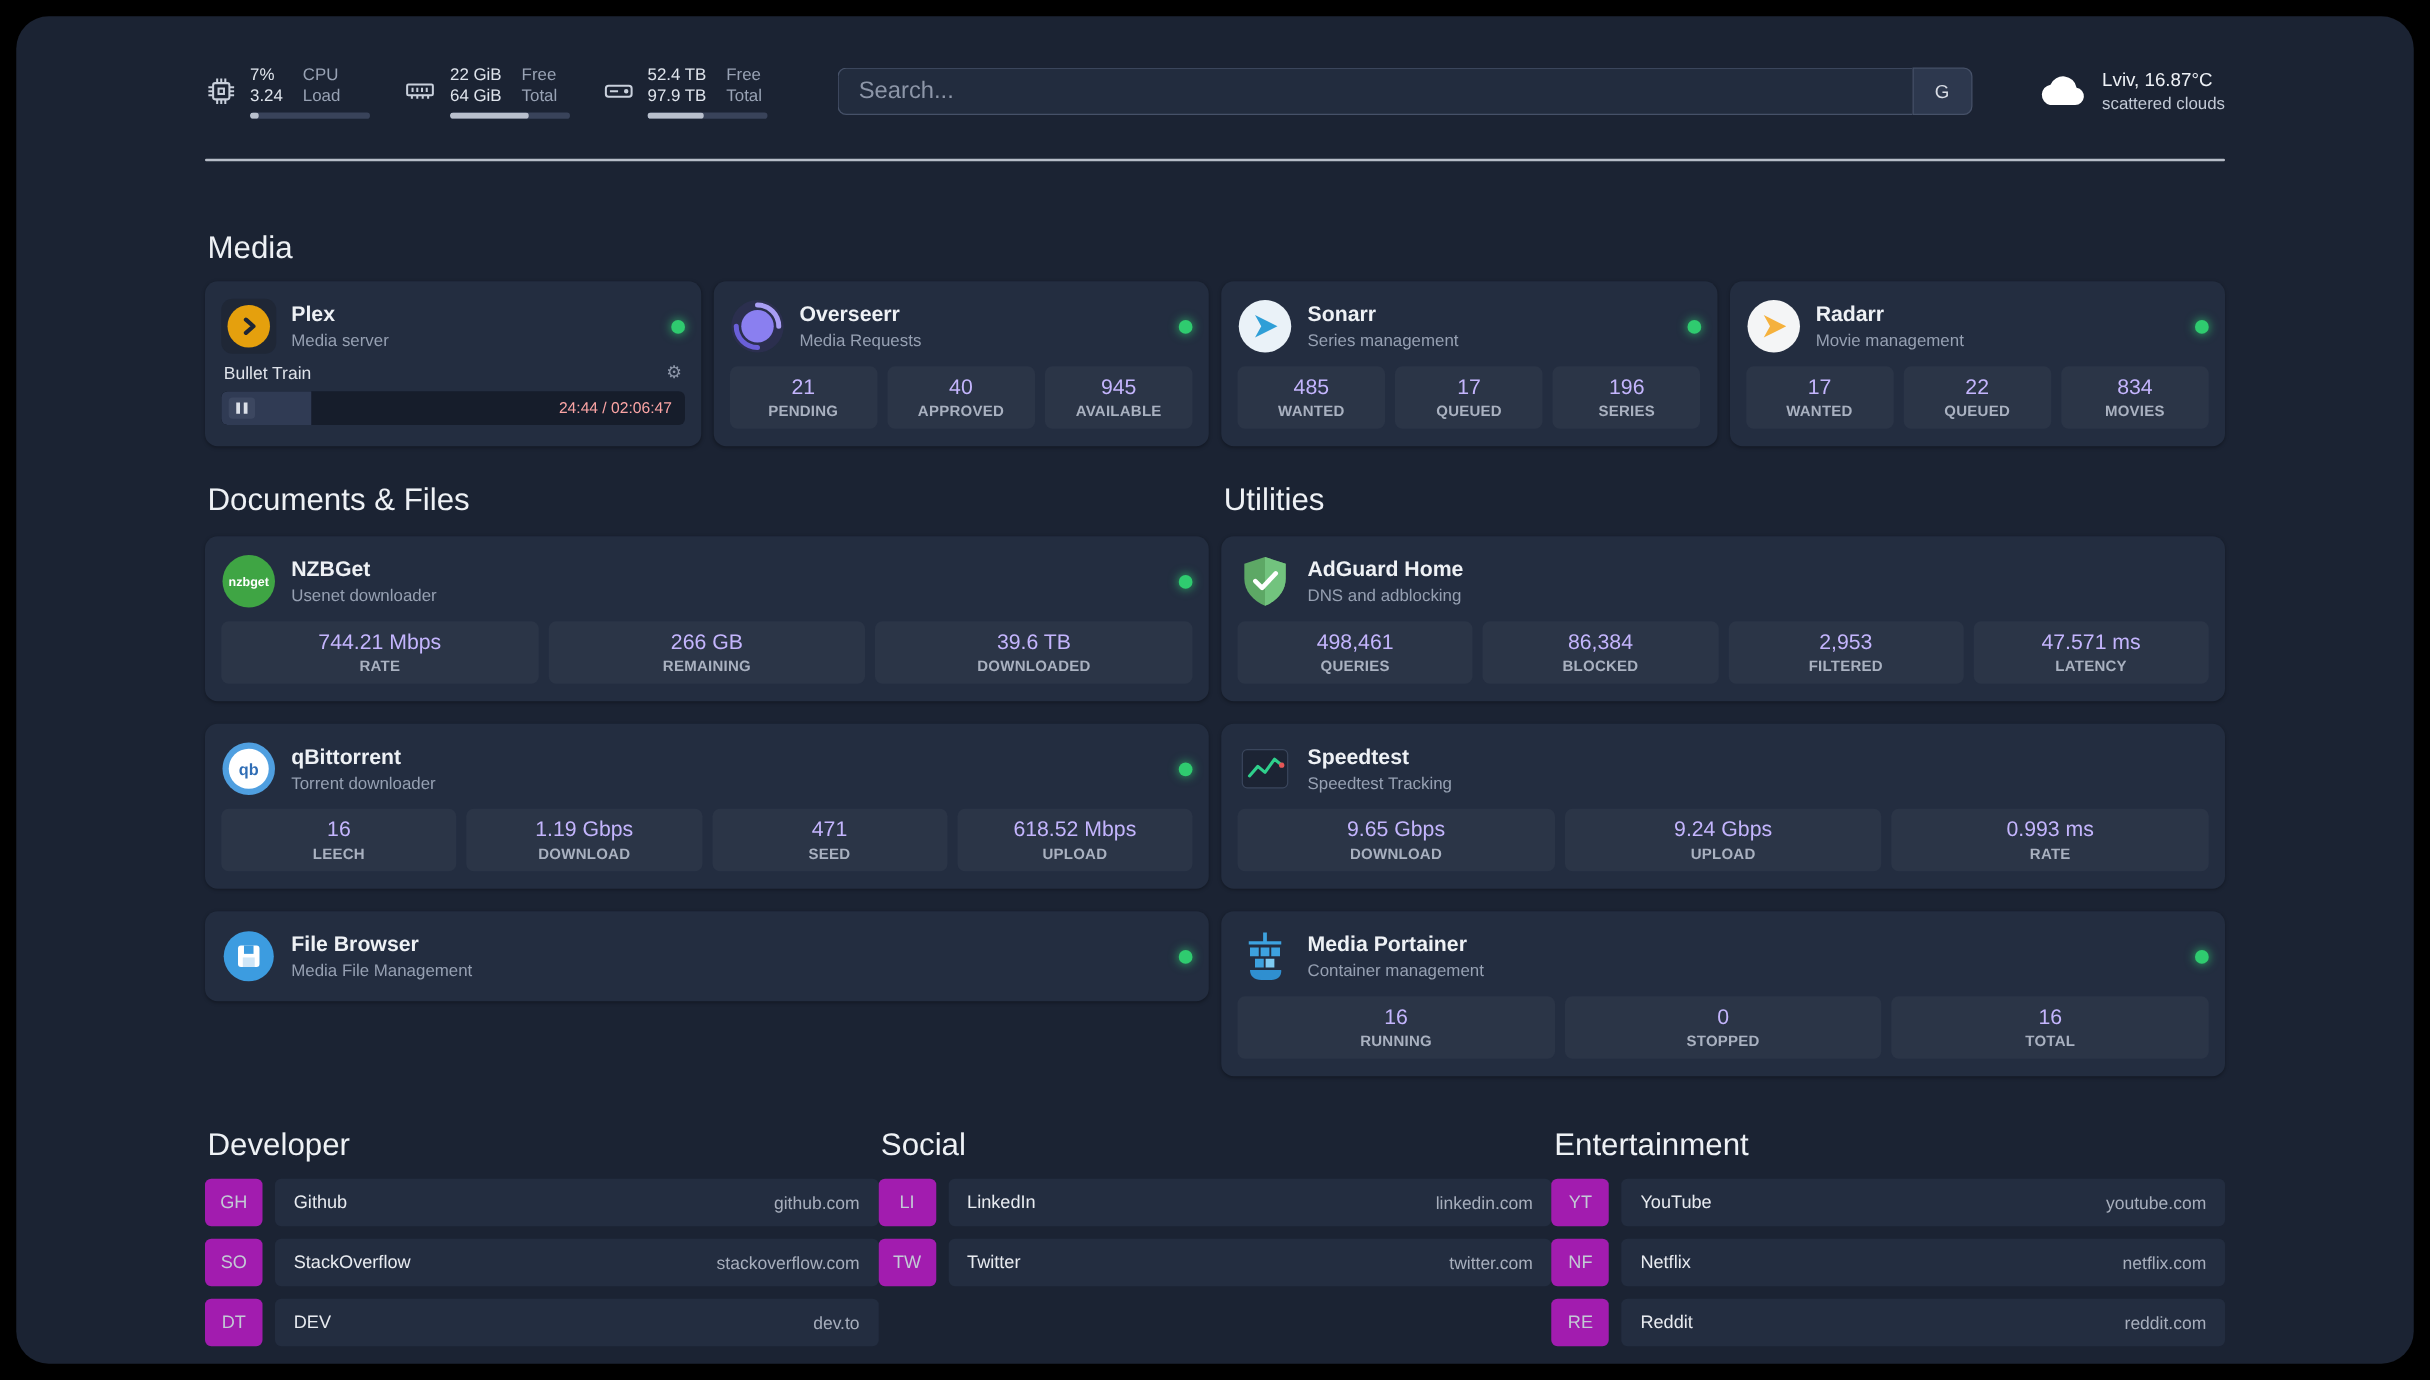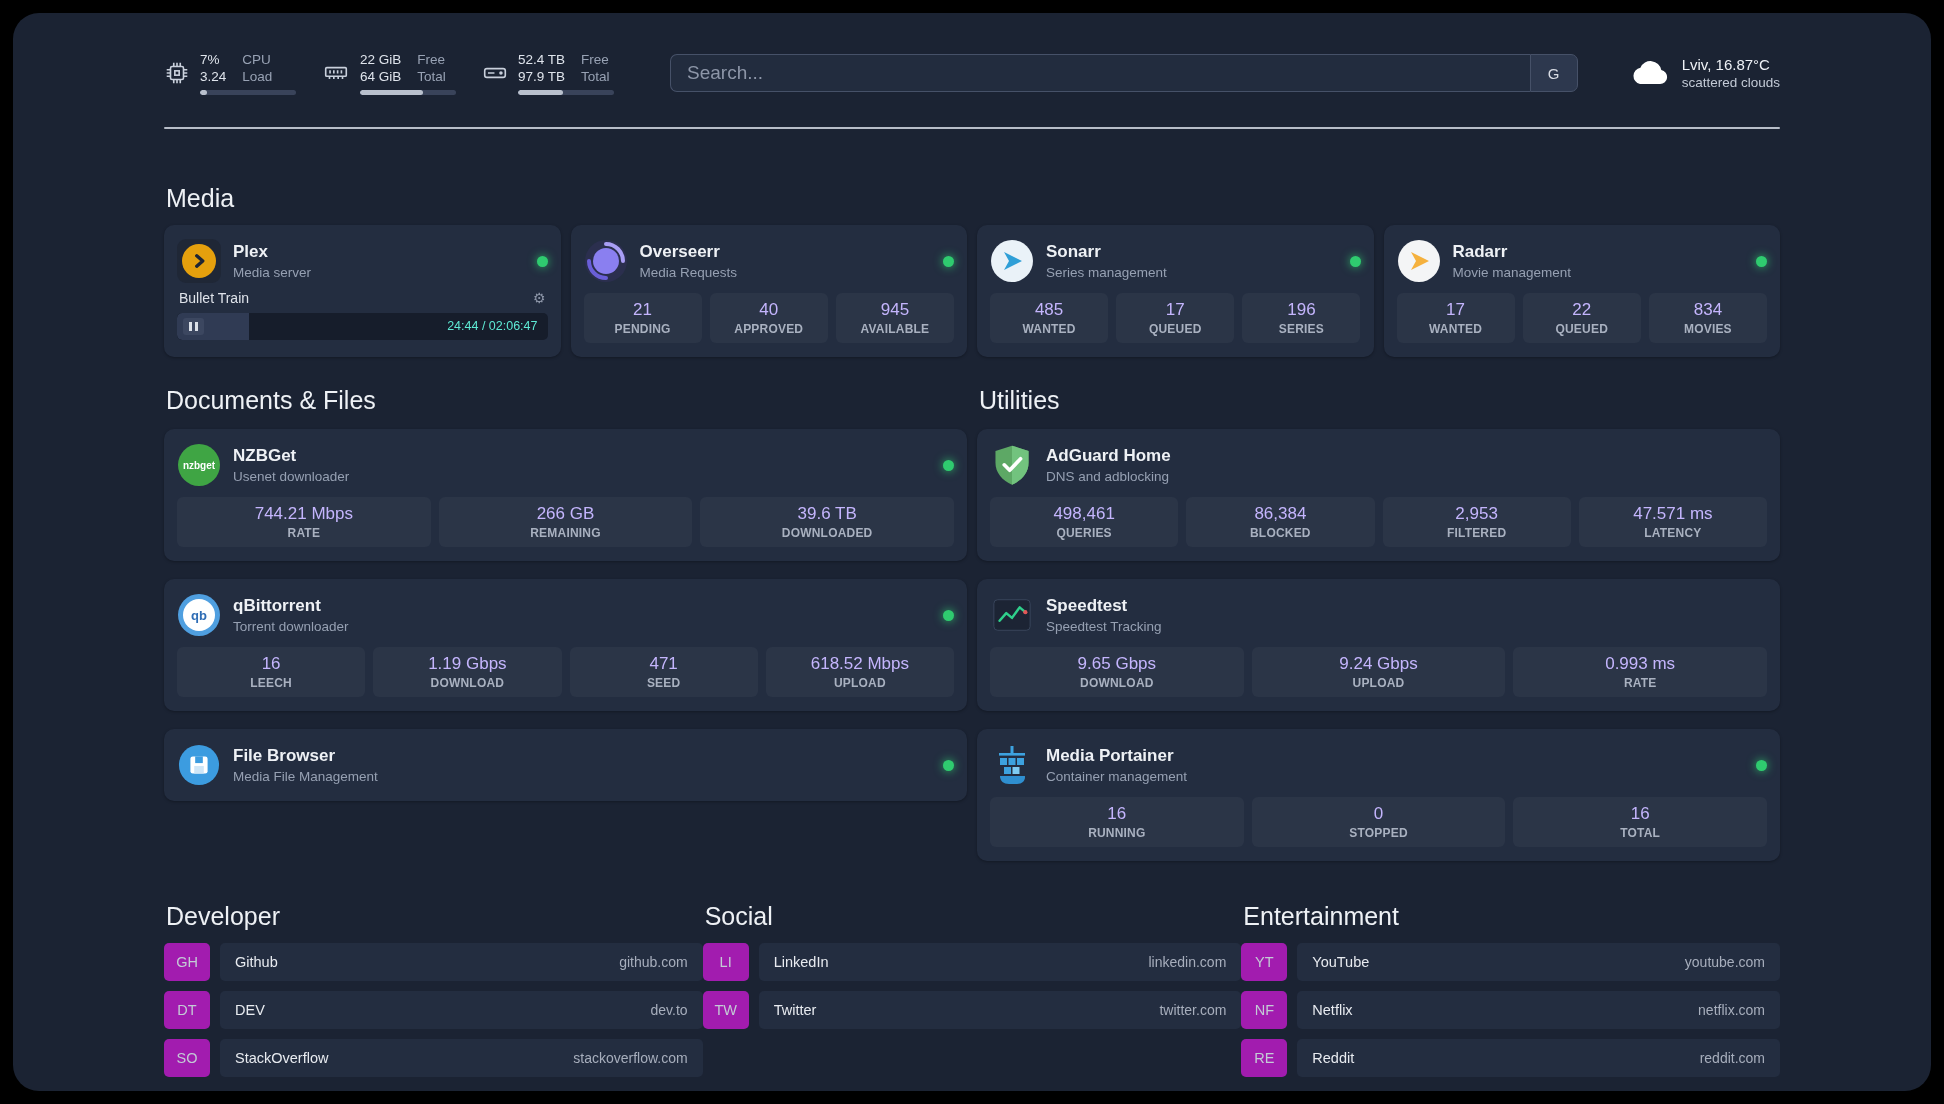--- a/index.html
+++ b/index.html
@@ -75,21 +75,21 @@
   .now-row{display:flex;align-items:center;justify-content:space-between;margin-top:7px;padding:0 2px;}
   .now-title{font-size:14px;color:#dfe3ea;}
   .gear{font-family:"DejaVu Sans",sans-serif;font-size:14px;color:#8d96a8;cursor:pointer;line-height:14px;}
   .player{position:relative;height:27px;background:#161d2b;border-radius:5px;margin-top:7px;overflow:hidden;}
   .player-elapsed{position:absolute;left:0;top:0;bottom:0;background:#303b54;border-radius:5px 0 0 5px;}
   .pause{
     position:absolute;left:6px;top:5px;width:21px;height:17px;background:#3c4760;border-radius:3px;
     display:flex;align-items:center;justify-content:center;gap:3px;cursor:pointer;
   }
   .pause i{display:block;width:3px;height:9px;background:#dbe0e8;}
-  .player-time{position:absolute;right:10px;top:6px;font-size:12.5px;color:#5eead4;}
+  .player-time{position:absolute;right:10px;top:6px;font-size:12.5px;color:#fca5a5;}
 
   
   .bookmarks-grid{display:grid;grid-template-columns:repeat(3,1fr);margin-top:40px;align-items:start;}
   .bm-col .sec-title{margin-bottom:12px;}
   .bm-row{display:flex;gap:10px;margin-bottom:10px;align-items:stretch;}
   .bm-abbr{
     width:46px;flex:0 0 46px;background:#a21caf;border-radius:5px;color:#c3cad5;
     font-size:14.5px;display:flex;align-items:center;justify-content:center;
   }
   .bm-link{
@@ -520,33 +520,33 @@
       <div class="bm-col">
         <h2 class="sec-title">Developer</h2>
         <div class="bm-row">
           <span class="bm-abbr">GH</span>
           <a class="bm-link">
             <span class="bm-name">Github</span>
             <span class="bm-url">github.com</span>
           </a>
         </div>
         <div class="bm-row">
+          <span class="bm-abbr">SO</span>
+          <a class="bm-link">
+            <span class="bm-name">StackOverflow</span>
+            <span class="bm-url">stackoverflow.com</span>
+          </a>
+        </div>
+        <div class="bm-row">
           <span class="bm-abbr">DT</span>
           <a class="bm-link">
             <span class="bm-name">DEV</span>
             <span class="bm-url">dev.to</span>
           </a>
         </div>
-        <div class="bm-row">
-          <span class="bm-abbr">SO</span>
-          <a class="bm-link">
-            <span class="bm-name">StackOverflow</span>
-            <span class="bm-url">stackoverflow.com</span>
-          </a>
-        </div>
       </div>
 
       <div class="bm-col">
         <h2 class="sec-title">Social</h2>
         <div class="bm-row">
           <span class="bm-abbr">LI</span>
           <a class="bm-link">
             <span class="bm-name">LinkedIn</span>
             <span class="bm-url">linkedin.com</span>
           </a>

